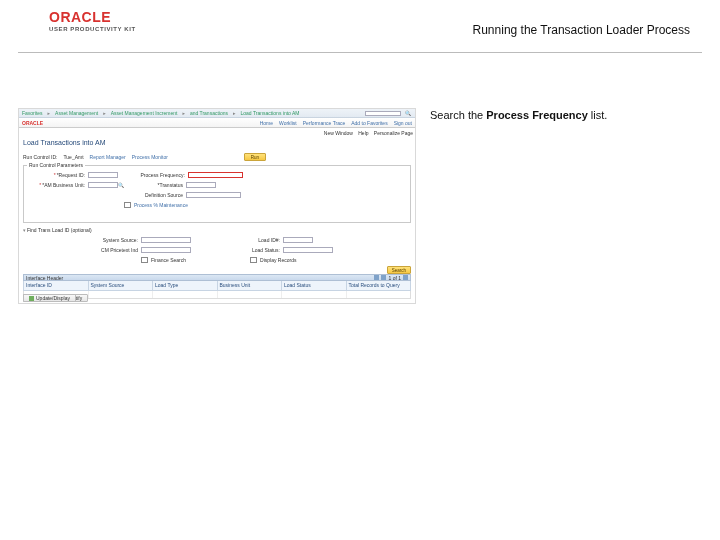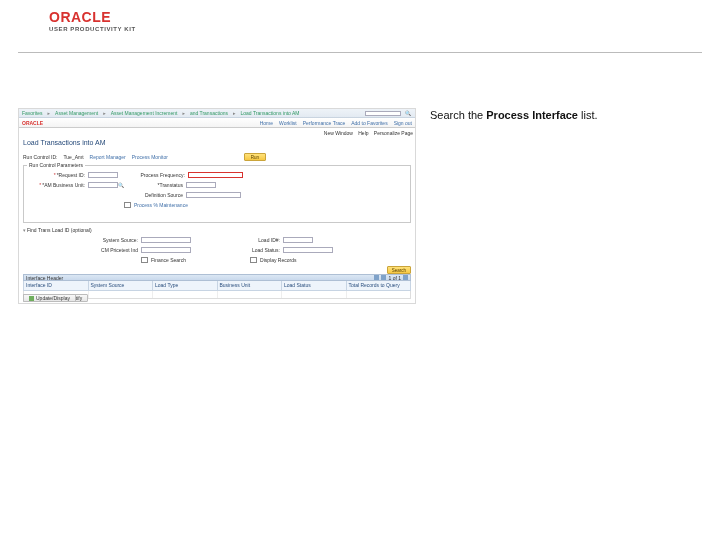--- a/index.html
+++ b/index.html
@@ -75,25 +75,26 @@
 </style>
 </head>
 <body>
 <div class="page">
 
 <div class="hdr">
   <div class="logo">
     <div class="o">ORACLE</div>
     <div class="t">USER PRODUCTIVITY KIT</div>
   </div>
+  <div class="title">Running the Transaction Loader Process</div>
 </div>
 
 <div class="rpane">
   <div>
-    <span>Search the </span><b>Process Interface</b><span> list.</span>
+    <span>Search the </span><b>Process Frequency</b><span> list.</span>
   </div>
 </div>
 
 <div class="shot">
 
   <div class="bc">
     <span class="lk">Favorites</span>
         <span class="sep">▸</span>
     <span class="lk">Asset Management</span>
         <span class="sep">▸</span>

